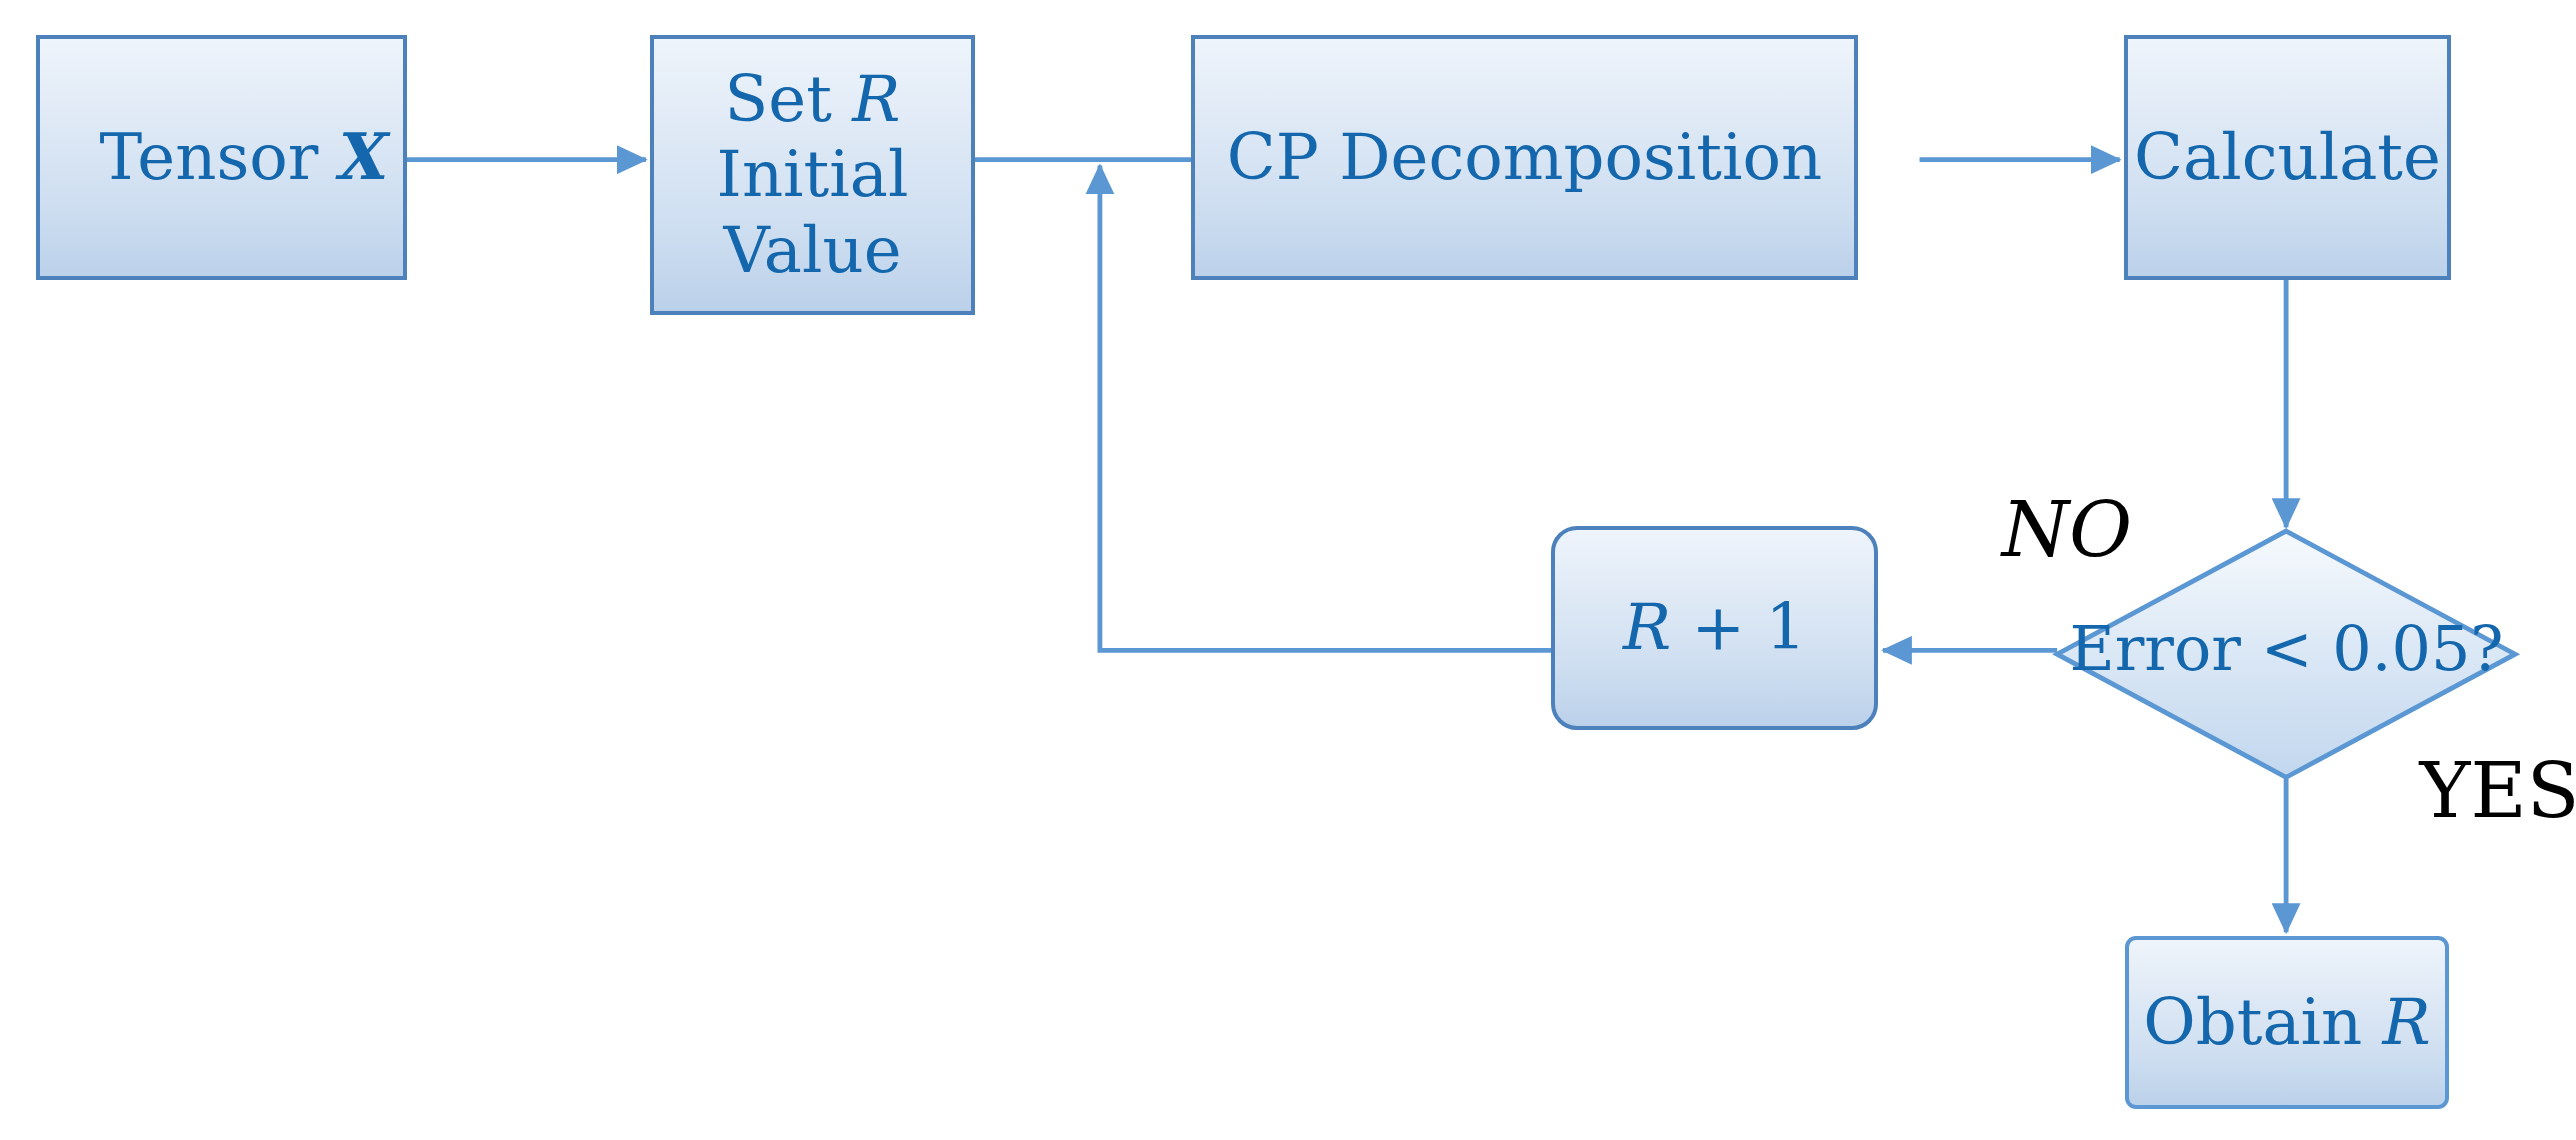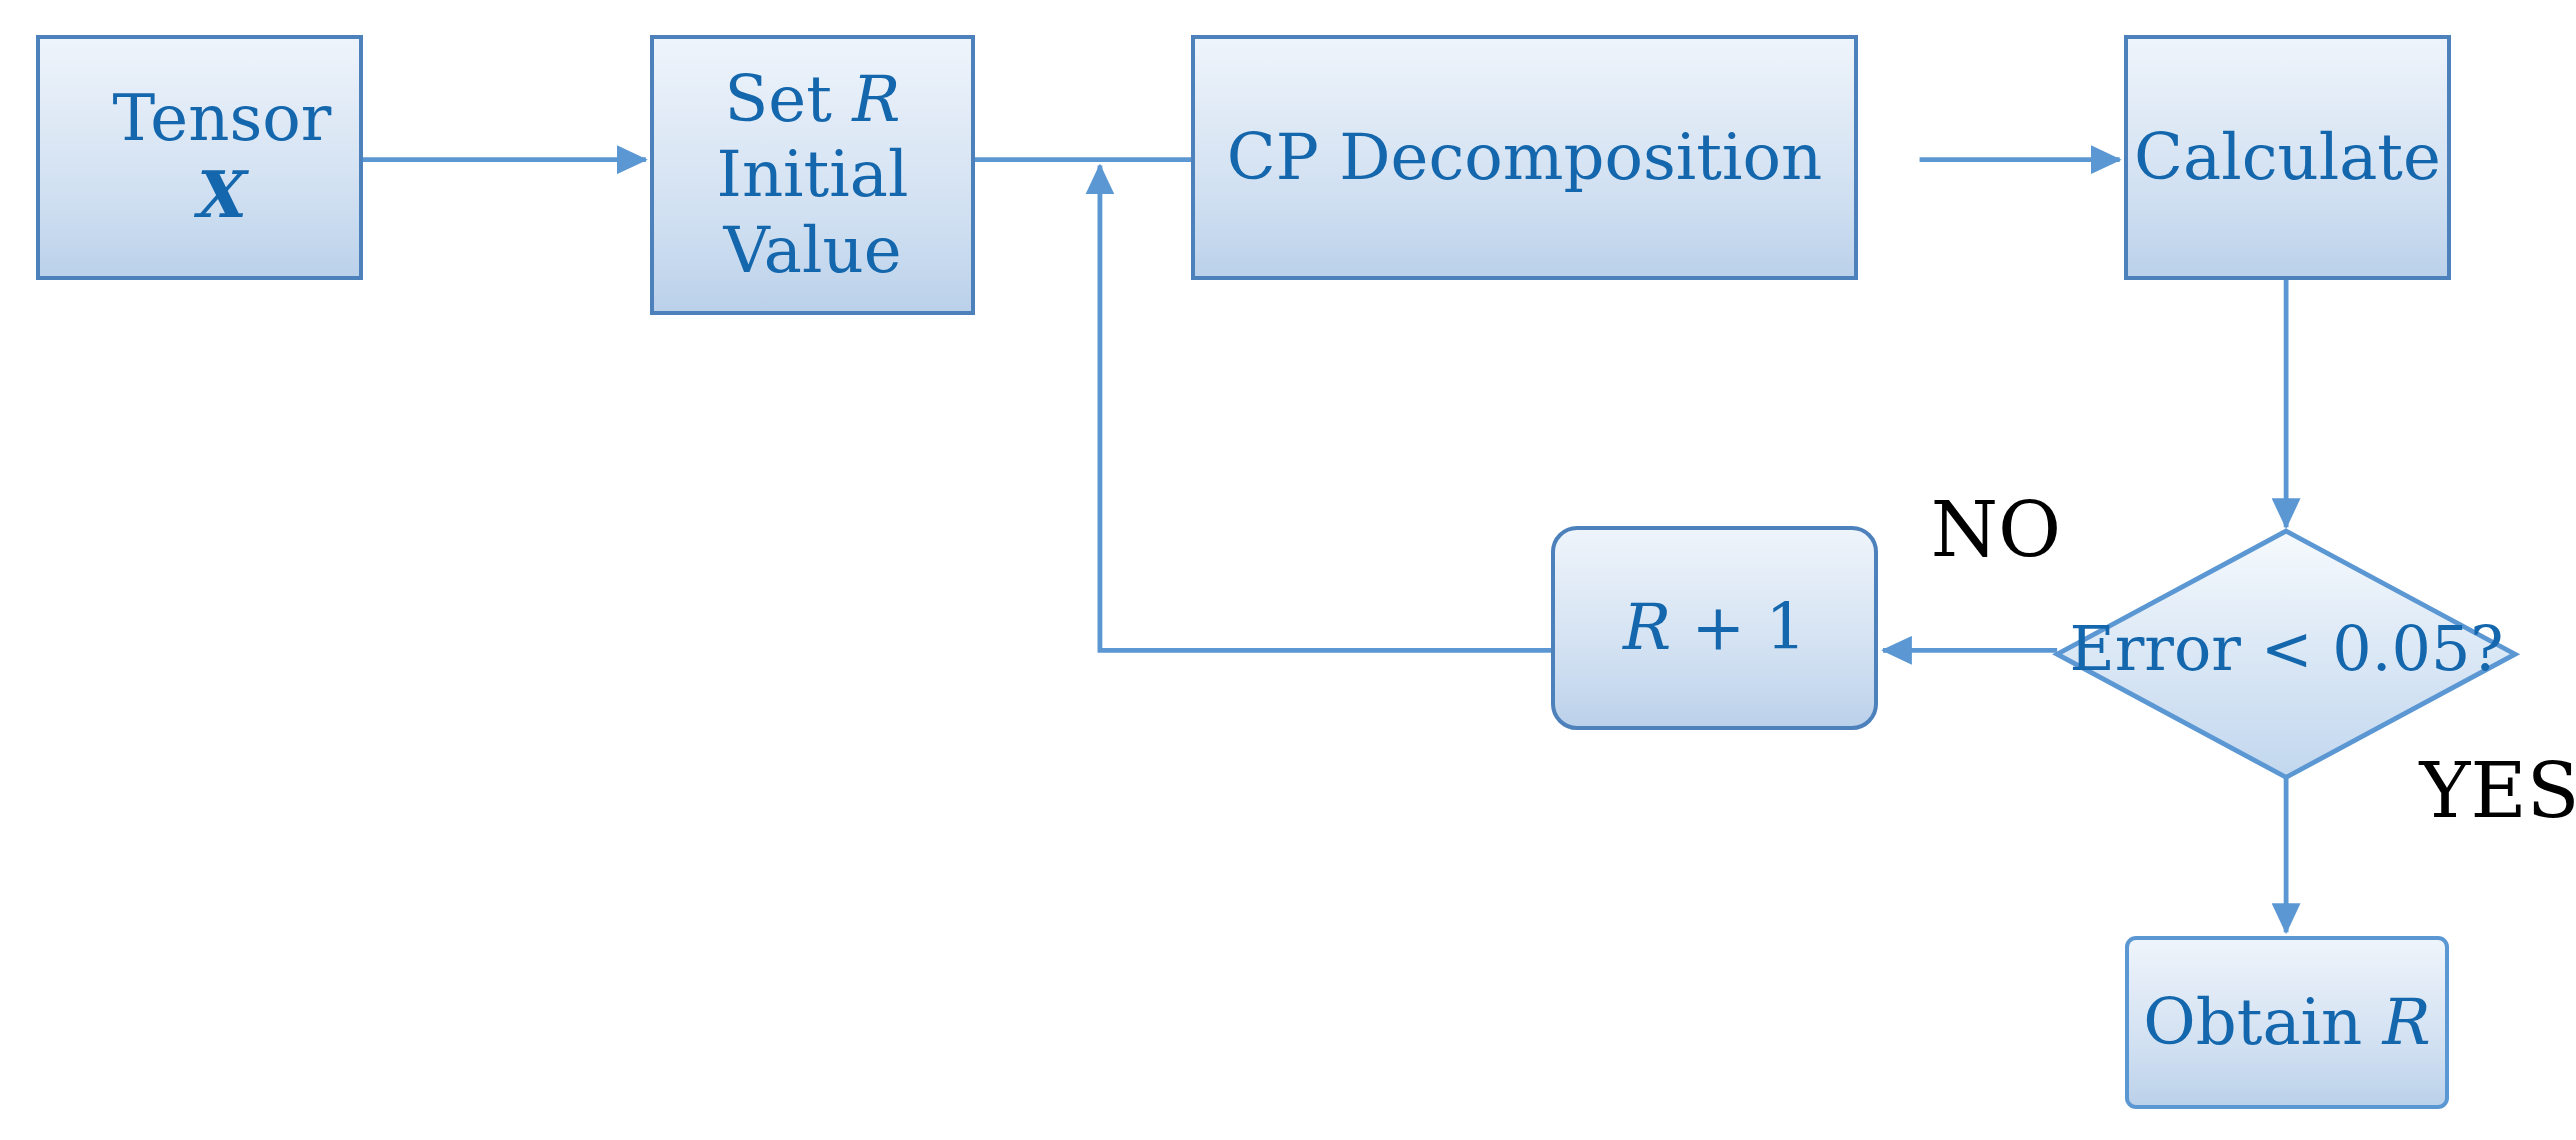--- a/index.html
+++ b/index.html
@@ -30,21 +30,21 @@
     justify-content: center;
     text-align: center;
     color: #1467ad;
     font-size: 64px;
     line-height: 1.18;
     background: linear-gradient(180deg, #eef4fb 0%, #e0eaf6 32%, #cfdff1 68%, #bbd1ea 100%);
     border: 4.8px solid #4d81bc;
   }
   .node .var { font-style: italic; }
   .node .var-bold { font-style: italic; font-weight: bold; }
-  .node-tensor   { left: 36px;   top: 35px;  width: 327px; height: 245px; padding-left: 45px; }
+  .node-tensor   { left: 36px;   top: 35px;  width: 371px; height: 245px; padding-left: 45px; }
   .node-setr     { left: 650px;  top: 35px;  width: 325px; height: 280px; }
   .node-cp       { left: 1191px; top: 35px;  width: 667px; height: 245px; }
   .node-calc     { left: 2124px; top: 35px;  width: 327px; height: 245px; }
   .node-rplus    { left: 1551px; top: 526px; width: 327px; height: 204px; border-radius: 26px; }
   .node-obtain   {
     left: 2125px; top: 936px; width: 324px; height: 173px;
     border: 4.8px solid #5b97d3;
     border-radius: 11px;
   }
   .diamond-label {
@@ -57,21 +57,21 @@
     font-size: 62px;
     line-height: 1;
   }
   .branch-label {
     position: absolute;
     color: #000000;
     font-size: 77px;
     line-height: 1;
     text-align: center;
   }
-  .label-no  { left: 1900px; top: 491px; width: 192px; }
+  .label-no  { left: 1971px; top: 491px; width: 192px; font-style: italic; }
   .label-yes { left: 2396px; top: 752px; width: 207px; }
 </style>
 </head>
 <body>
 
 <div class="canvas">
 
   <svg class="edges" viewBox="0 0 2677 1185" xmlns="http://www.w3.org/2000/svg">
     <defs>
       <marker id="arrowhead" markerUnits="userSpaceOnUse" markerWidth="32" markerHeight="30" refX="30" refY="15" orient="auto">

